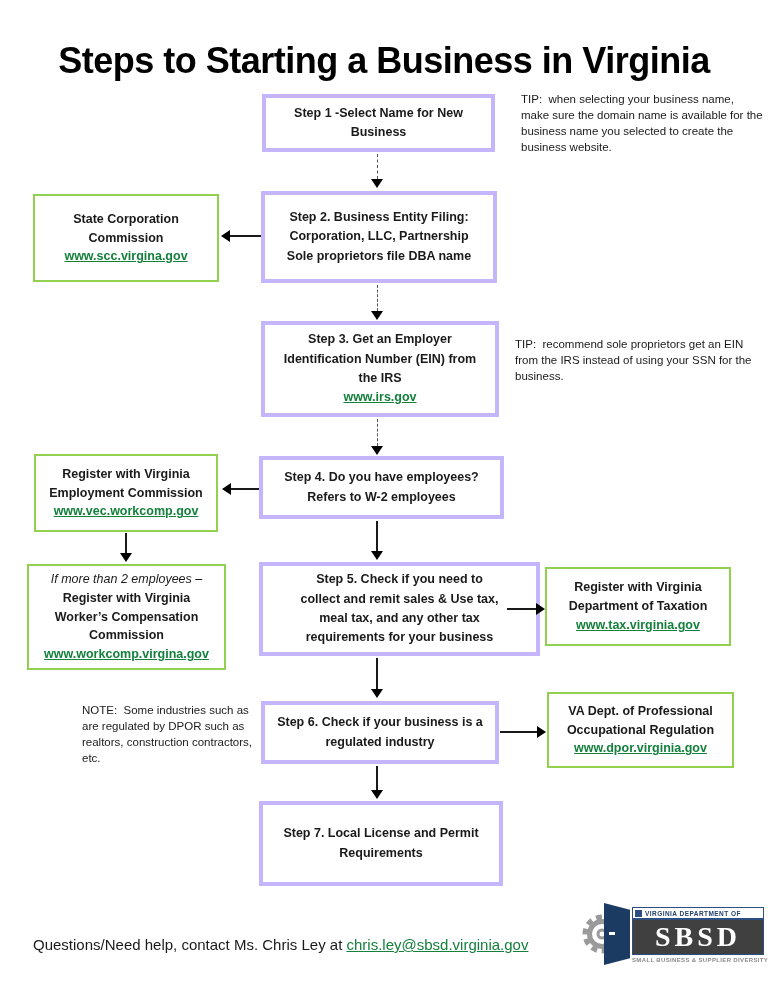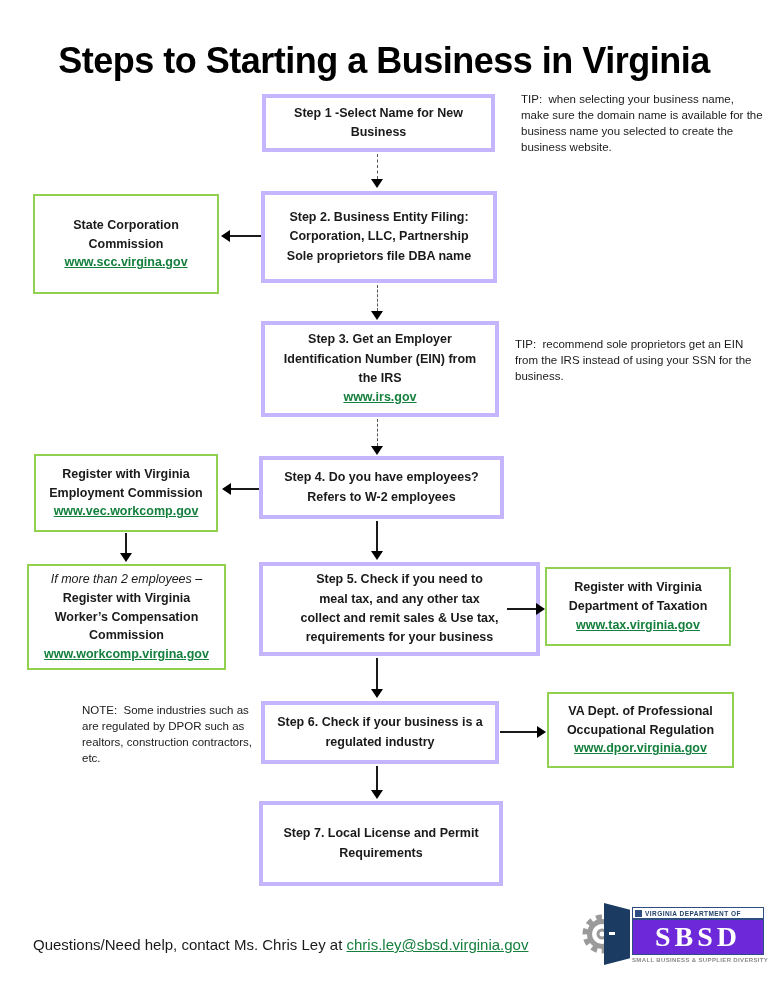--- a/index.html
+++ b/index.html
@@ -52,21 +52,21 @@
   }
   .door-handle{position:absolute;left:5px;top:29px;width:6px;height:3px;background:#ffffff;}
   .logo-text{position:absolute;left:54px;top:6px;width:132px;}
   .logo-top{
     box-sizing:border-box;border:1px solid #2e4d80;background:#fff;height:12px;
     display:flex;align-items:center;gap:3px;padding:0 2px;
   }
   .logo-sq{width:7px;height:7px;background:#2e4d80;flex:0 0 auto;}
   .logo-dept{font-size:6.5px;font-weight:700;color:#23406b;letter-spacing:0.45px;white-space:nowrap;}
   .logo-acronym{
-    background:#6d28d9;color:#ffffff;height:34px;display:flex;align-items:center;justify-content:center;
+    background:#404040;color:#ffffff;height:34px;display:flex;align-items:center;justify-content:center;
     font-family:"Liberation Serif",serif;font-weight:700;font-size:28px;letter-spacing:4px;
     border:1px solid #2e4d80;
   }
   .logo-tagline{font-size:6px;font-weight:700;color:#8a8a8a;letter-spacing:0.35px;margin-top:2px;white-space:nowrap;text-align:center;}
 </style>
 </head>
 <body>
 
 <div class="page">
 
@@ -81,21 +81,21 @@
   <div class="varrow" style="left:371px;top:154px;height:34px;">
     <div class="vline dashed"></div>
     <div class="vhead"></div>
   </div>
 
   <div class="step-box" style="left:261px;top:191px;width:236px;height:92px;">
     <div class="line">Step 2. Business Entity Filing:</div>
     <div class="line">Corporation, LLC, Partnership</div>
     <div class="line">Sole proprietors file DBA name</div>
   </div>
-  <div class="green-box" style="left:33px;top:194px;width:186px;height:100px;">
+  <div class="green-box" style="left:33px;top:194px;width:186px;height:88px;">
     <div class="line">State Corporation</div>
     <div class="line">Commission</div>
     <a class="link">www.scc.virgina.gov</a>
   </div>
   <div class="harrow" style="left:221px;top:230px;width:40px;">
     <div class="hhead-left"></div>
     <div class="hline"></div>
   </div>
 
   <div class="varrow" style="left:371px;top:285px;height:35px;">
@@ -141,22 +141,22 @@
 
   <div class="green-box" style="left:27px;top:564px;width:199px;height:106px;">
     <div class="line intro-line">If more than 2 employees –</div>
     <div class="line">Register with Virginia</div>
     <div class="line">Worker’s Compensation</div>
     <div class="line">Commission</div>
     <a class="link">www.workcomp.virgina.gov</a>
   </div>
   <div class="step-box" style="left:259px;top:562px;width:281px;height:94px;">
     <div class="line">Step 5. Check if you need to</div>
+    <div class="line">collect and remit sales &amp; Use tax,</div>
     <div class="line">meal tax, and any other tax</div>
-    <div class="line">collect and remit sales &amp; Use tax,</div>
     <div class="line">requirements for your business</div>
   </div>
   <div class="harrow" style="left:507px;top:603px;width:38px;">
     <div class="hline"></div>
     <div class="hhead-right"></div>
   </div>
   <div class="green-box" style="left:545px;top:567px;width:186px;height:79px;">
     <div class="line">Register with Virginia</div>
     <div class="line">Department of Taxation</div>
     <a class="link">www.tax.virginia.gov</a>

